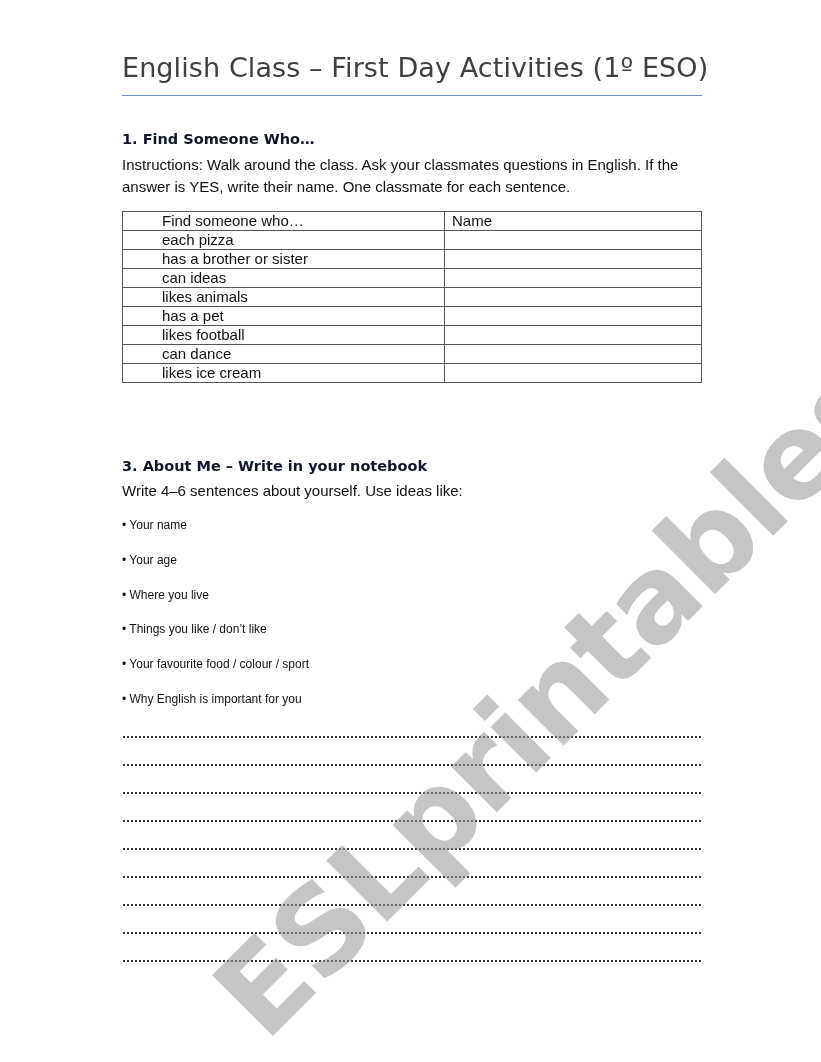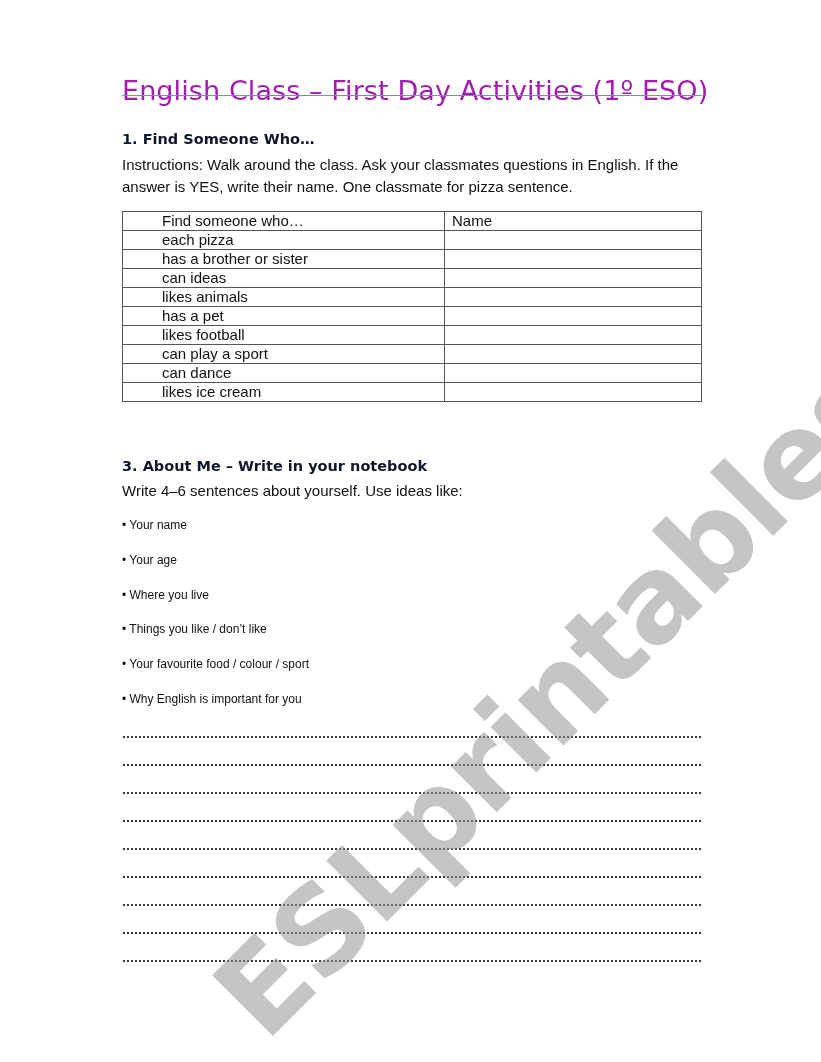--- a/index.html
+++ b/index.html
@@ -1,18 +1,18 @@
 <!DOCTYPE html>
 <html><head>
 <meta charset="utf-8">
 <style>
   html, body { margin:0; padding:0; background:#ffffff; }
   body { width:821px; height:1062px; position:relative; overflow:hidden; font-family:"Liberation Sans", sans-serif; color:#111; }
   .page { position:absolute; left:0; top:0; width:821px; height:1062px; }
-  .title { position:absolute; left:122px; top:52px; font-family:"DejaVu Sans", sans-serif; font-size:27px; color:#a21caf; letter-spacing:0.1px; white-space:nowrap;margin-top:23px; }
+  .title { position:absolute; left:122px; top:52px; font-family:"DejaVu Sans", sans-serif; font-size:27px; color:#404040; letter-spacing:0.1px; white-space:nowrap; }
   .title-rule { position:absolute; left:122px; top:95px; width:580px; height:1px; background:#6f8fbf; }
   .h2 { position:absolute; left:122px; font-family:"DejaVu Sans", sans-serif; font-weight:bold; font-size:14.5px; color:#0f172a; white-space:nowrap; }
   .para { position:absolute; left:122px; font-size:15px; line-height:22px; color:#111; width:590px; }
   table.fsw { position:absolute; left:122px; top:211px; width:580px; border-collapse:collapse; font-size:15px; }
   table.fsw td { border:1px solid #555; height:18px; padding:0 0 0 7px; line-height:18px; vertical-align:middle; white-space:nowrap; }
   table.fsw td.c1 { width:282px;padding-left:39px; }
   .bullets { position:absolute; left:122px; top:516px; font-size:12px; }
   .bullet { height:34.8px; line-height:18px; }
   .dotlines { position:absolute; left:122px; top:728px; width:580px; }
   .dotline { height:28px; position:relative; }
@@ -22,21 +22,21 @@
 </style>
 </head>
 <body>
 
 <div class="page">
 
   <div class="title">English Class – First Day Activities (1º ESO)</div>
   <div class="title-rule"></div>
 
   <div class="h2" style="top:131px;">1. Find Someone Who…</div>
-  <div class="para" style="top:154px;">Instructions: Walk around the class. Ask your classmates questions in English. If the answer is YES, write their name. One classmate for pizza sentence.</div>
+  <div class="para" style="top:154px;">Instructions: Walk around the class. Ask your classmates questions in English. If the answer is YES, write their name. One classmate for each sentence.</div>
 
   <table class="fsw">
     <tbody>
         <tr>
       <td class="c1">Find someone who…</td>
       <td>Name</td>
     </tr>
     <tr>
           <td class="c1">each pizza</td>
           <td></td>
@@ -52,24 +52,20 @@
     <tr>
           <td class="c1">likes animals</td>
           <td></td>
         </tr>
     <tr>
           <td class="c1">has a pet</td>
           <td></td>
         </tr>
     <tr>
           <td class="c1">likes football</td>
-          <td></td>
-        </tr>
-    <tr>
-          <td class="c1">can play a sport</td>
           <td></td>
         </tr>
     <tr>
           <td class="c1">can dance</td>
           <td></td>
         </tr>
     <tr>
           <td class="c1">likes ice cream</td>
           <td></td>
         </tr>

